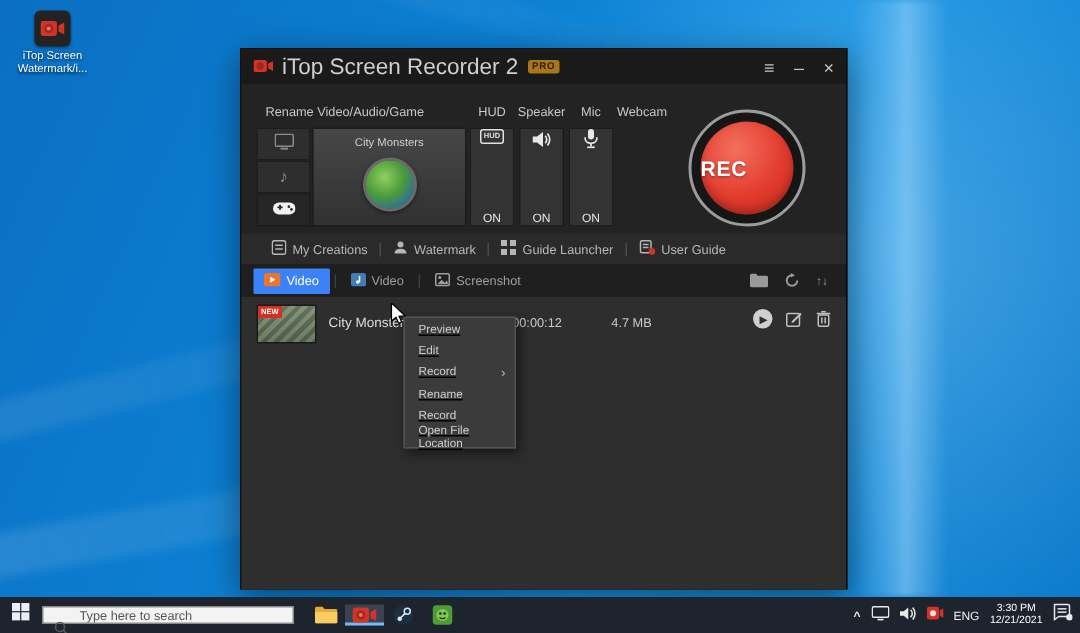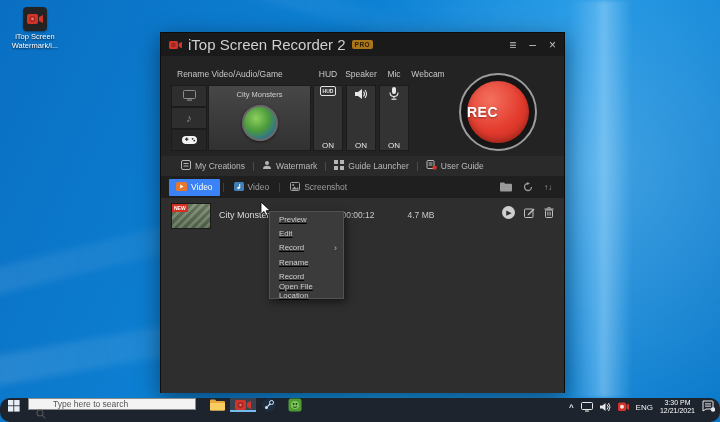--- a/index.html
+++ b/index.html
@@ -97,21 +97,21 @@
 
   .ctx{position:absolute;left:108px;top:178px;width:75px;background:#3b3b3b;
     border:1px solid #525252;box-shadow:2px 3px 8px rgba(0,0,0,.55);z-index:5;text-decoration:underline;}
   .ctx-item{height:14.3px;display:flex;align-items:center;padding-left:9px;font-size:7.8px;
     color:#cfcfcf;cursor:pointer;position:relative;}
   .ctx-item .arrow{position:absolute;right:6px;font-size:9px;color:#bdbdbd;}
   .cursor{position:absolute;left:99px;top:169px;z-index:6;}
 
   
   .taskbar{position:absolute;left:0;top:398px;width:720px;height:24px;background:#1d242e;
-    display:flex;align-items:flex-start;border-radius:10px;}
+    display:flex;align-items:center;}
   .start{width:28px;display:flex;align-items:center;justify-content:center;cursor:pointer;}
   .search{position:relative;width:168px;background:#f3f3f3;border:1px solid #8a8a8a;
     display:flex;align-items:center;}
   .search input{width:100%;height:100%;border:none;background:transparent;outline:none;
     font-size:8.5px;color:#444;padding-left:24px;font-family:"Liberation Sans",sans-serif;}
   .search input::placeholder{color:#555;}
   .search .mag{position:absolute;left:7px;top:6px;}
   .tb-icons{display:flex;align-items:stretch;margin-left:8px;}
   .tb-btn{width:26px;display:flex;align-items:center;justify-content:center;cursor:pointer;}
   .tb-btn.active{background:#39434f;box-shadow:inset 0 -2px 0 #76b9ed;}

